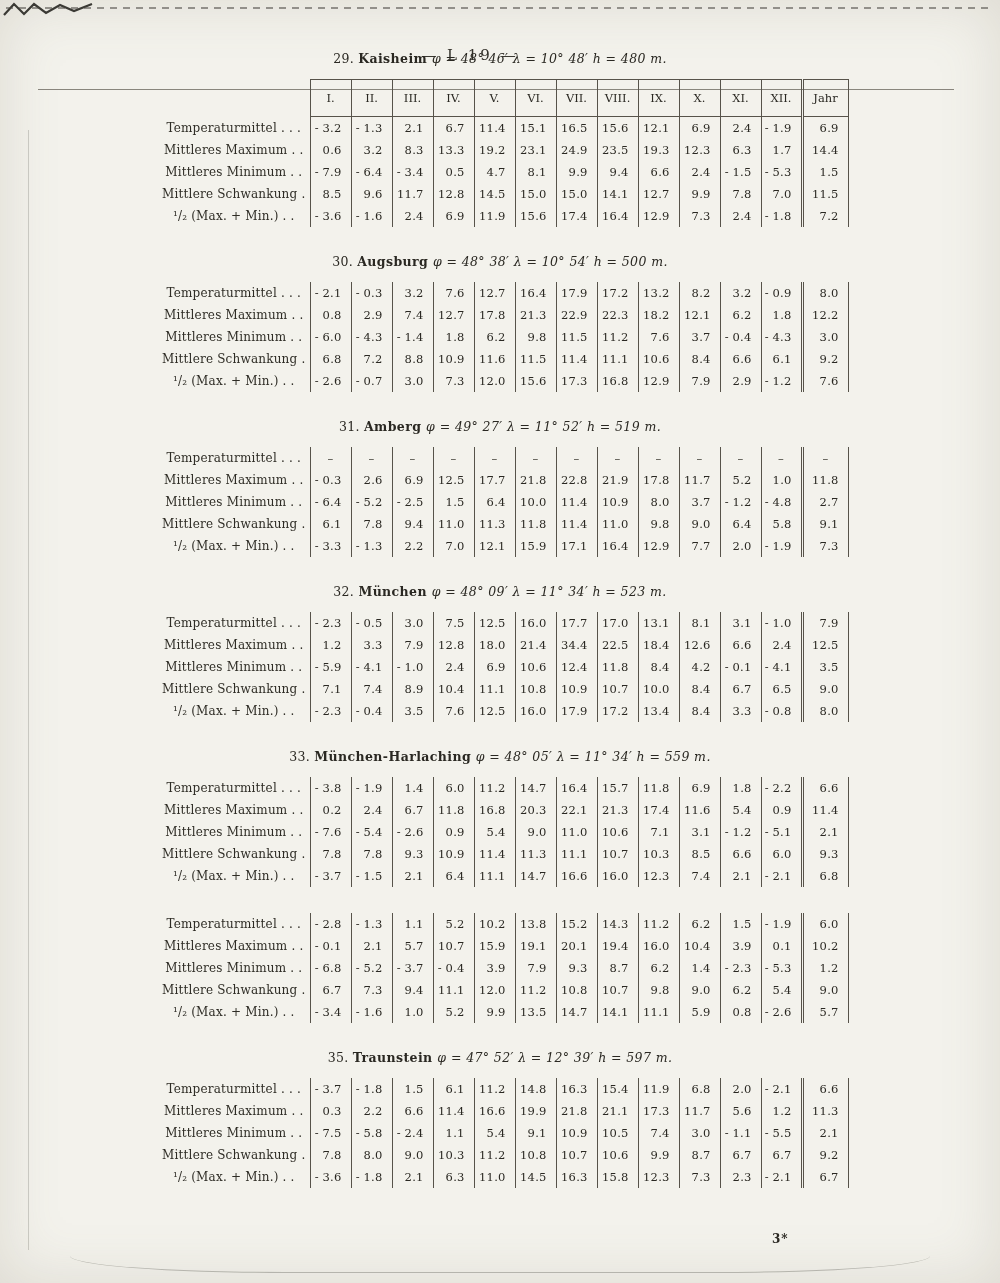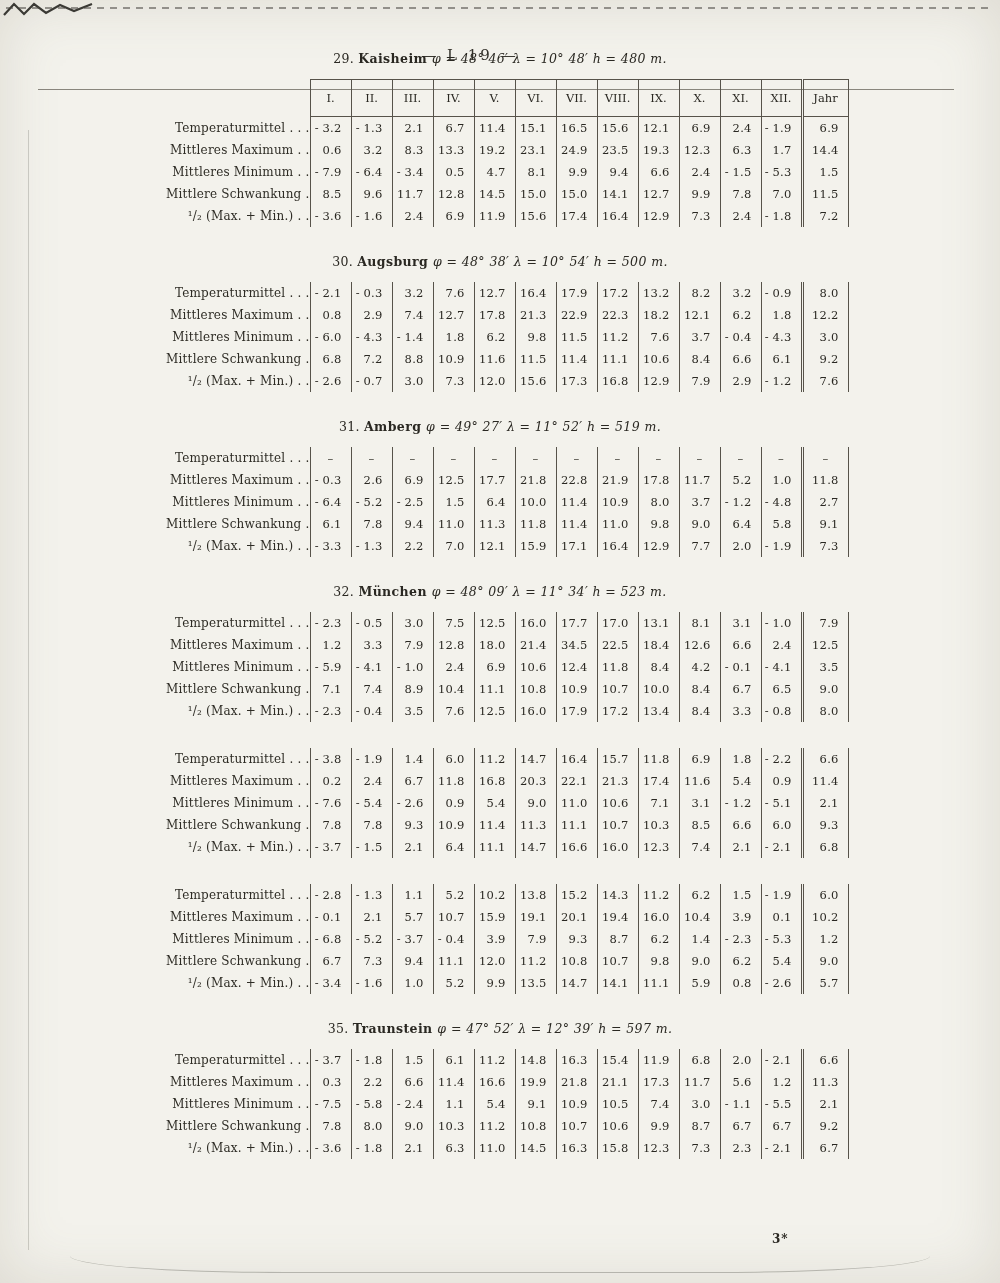--- a/index.html
+++ b/index.html
@@ -42,21 +42,21 @@
   col.c-jahr  { width: 46px; }
   td, th { padding: 0; height: 22px; overflow: hidden; white-space: nowrap; }
   th.corner { border: none; }
   th.colhead {
     height: 37px; font-weight: normal; font-size: 11.5px; text-align: center;
     border-left: 1px solid #57534a; border-top: 1px solid #57534a; border-bottom: 1px solid #57534a;
   }
   td.val { border-left: 1px solid #57534a; text-align: right; padding-right: 9px; letter-spacing: .2px; }
   td.jahr, th.jahr { border-left: 3px double #57534a; }
   td.dash { text-align: center; padding-right: 0; color: #3a3830; }
-  td.rowlabel { text-align: right; padding-left: 6px; font-size: 12px; letter-spacing: .2px; color: #2e2c25; }
+  td.rowlabel { text-align: center; padding-left: 6px; font-size: 12px; letter-spacing: .2px; color: #2e2c25; }
   .signature-mark { position: absolute; top: 1232px; left: 772px; font-size: 12px; font-weight: bold; letter-spacing: 1px; }
 </style>
 </head>
 <body>
 
 <div class="page">
   <svg class="artifact-scribble" width="92" height="16" viewBox="0 0 92 16">
     <polyline points="2,14 12,3 22,13 32,3 44,12 58,4 72,10 90,3" fill="none" stroke="#1d1c18" stroke-width="2.2"></polyline>
   </svg>
   <div class="artifact-topline"></div>
@@ -430,21 +430,21 @@
               <td class="val jahr">7.9</td>
             </tr>
             <tr>
               <td class="rowlabel">Mittleres Maximum . .</td>
               <td class="val">1.2</td>
               <td class="val">3.3</td>
               <td class="val">7.9</td>
               <td class="val">12.8</td>
               <td class="val">18.0</td>
               <td class="val">21.4</td>
-              <td class="val">34.5</td>
+              <td class="val">34.4</td>
               <td class="val">22.5</td>
               <td class="val">18.4</td>
               <td class="val">12.6</td>
               <td class="val">6.6</td>
               <td class="val">2.4</td>
               <td class="val jahr">12.5</td>
             </tr>
             <tr>
               <td class="rowlabel">Mittleres Minimum . .</td>
               <td class="val">- 5.9</td>
@@ -490,20 +490,21 @@
               <td class="val">13.4</td>
               <td class="val">8.4</td>
               <td class="val">3.3</td>
               <td class="val">- 0.8</td>
               <td class="val jahr">8.0</td>
             </tr>
           </tbody>
         </table>
       </section>
       <section class="station">
+        <div class="station-title"><span class="st-num">33. </span><span class="st-name">München-Harlaching  </span><span class="st-coords">φ = 48° 05′ λ = 11° 34′ h = 559 m.</span></div>
         <table class="data-table">
           <colgroup>
             <col class="c-label">
             <col class="c-month">
             <col class="c-month">
             <col class="c-month">
             <col class="c-month">
             <col class="c-month">
             <col class="c-month">
             <col class="c-month">

